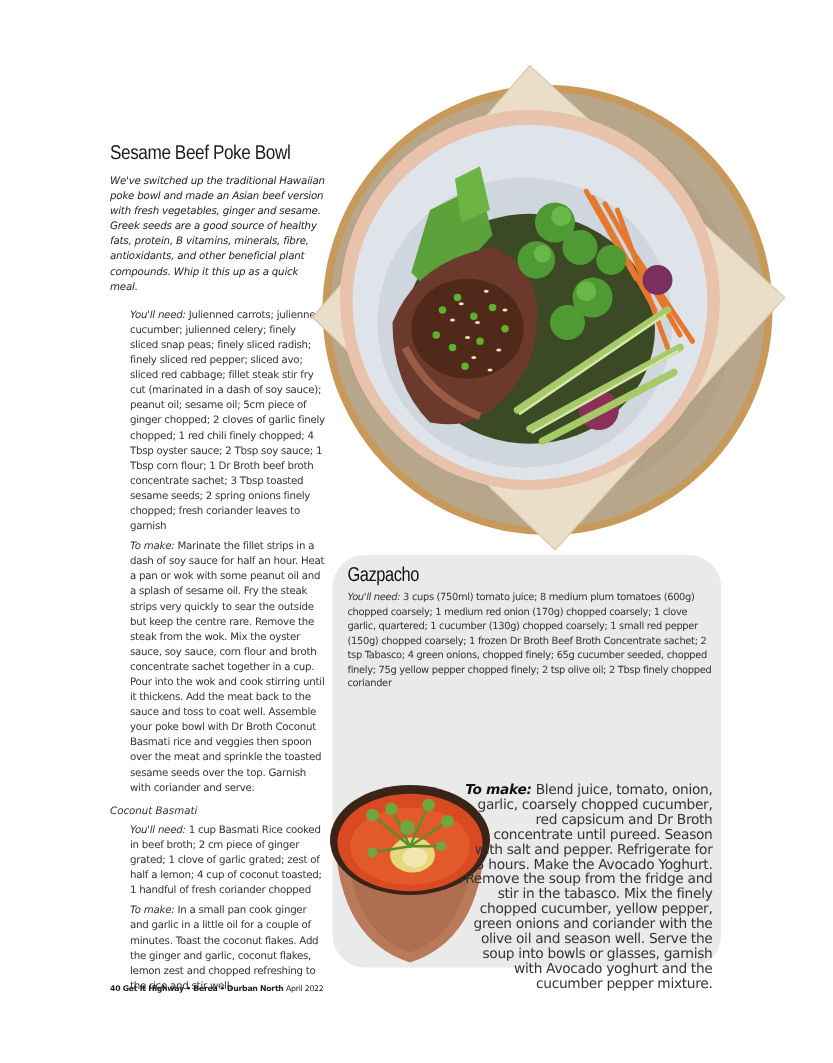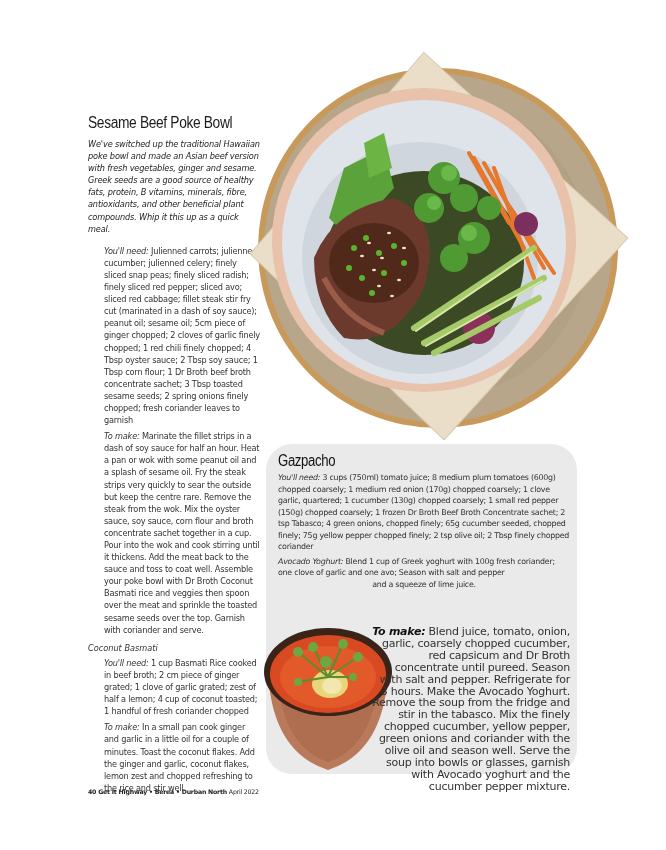--- a/index.html
+++ b/index.html
@@ -152,22 +152,20 @@
     <g stroke="#d6e8a6" stroke-width="2" stroke-linecap="round">
       <line x1="172" y1="283" x2="288" y2="204"></line>
       <line x1="182" y1="298" x2="298" y2="233"></line>
     </g>
   </svg>
 
   <div class="gaz-box">
     <div class="gaz-inner">
       <h2 class="gaz-title">Gazpacho</h2>
       <p class="gaz-para"><span class="label">You'll need:</span><span> 3 cups (750ml) tomato juice; 8 medium plum tomatoes (600g) chopped coarsely; 1 medium red onion (170g) chopped coarsely; 1 clove garlic, quartered; 1 cucumber (130g) chopped coarsely; 1 small red pepper (150g) chopped coarsely; 1 frozen Dr Broth Beef Broth Concentrate sachet; 2 tsp Tabasco; 4 green onions, chopped finely; 65g cucumber seeded, chopped finely; 75g yellow pepper chopped finely; 2 tsp olive oil; 2 Tbsp finely chopped coriander</span></p>
-      <p class="gaz-para" style="margin-bottom:0"><span class="label">Avocado Yoghurt:</span><span> Blend 1 cup of Greek yoghurt with 100g fresh coriander; one clove of garlic and one avo; Season with salt and pepper</span></p>
-      <p class="gaz-para gaz-center">and a squeeze of lime juice.</p>
     </div>
 
     <svg class="gaz-photo" viewBox="0 0 140 150" xmlns="http://www.w3.org/2000/svg">
       <path d="M10 50 Q14 130 70 148 Q126 130 130 50 Z" fill="#b87a5a"></path>
       <path d="M20 60 Q26 125 70 140 Q114 125 120 60 Z" fill="#a8654a" opacity="0.6"></path>
       <ellipse cx="70" cy="50" rx="64" ry="44" fill="#3a2418"></ellipse>
       <ellipse cx="70" cy="52" rx="58" ry="39" fill="#d94a22"></ellipse>
       <ellipse cx="70" cy="55" rx="48" ry="31" fill="#e25a2a"></ellipse>
       <ellipse cx="72" cy="62" rx="18" ry="14" fill="#e9d67a"></ellipse>
       <ellipse cx="74" cy="64" rx="10" ry="8" fill="#f3e7b0"></ellipse>

